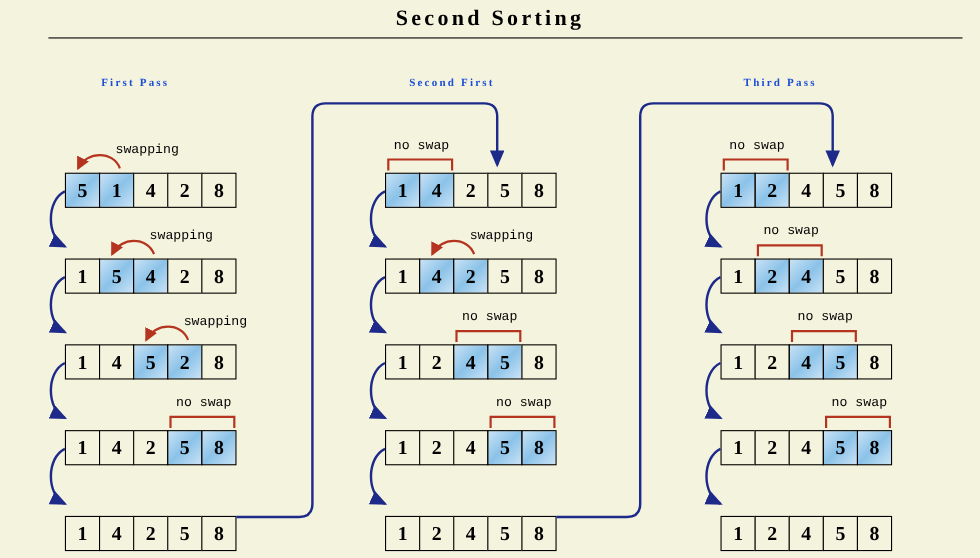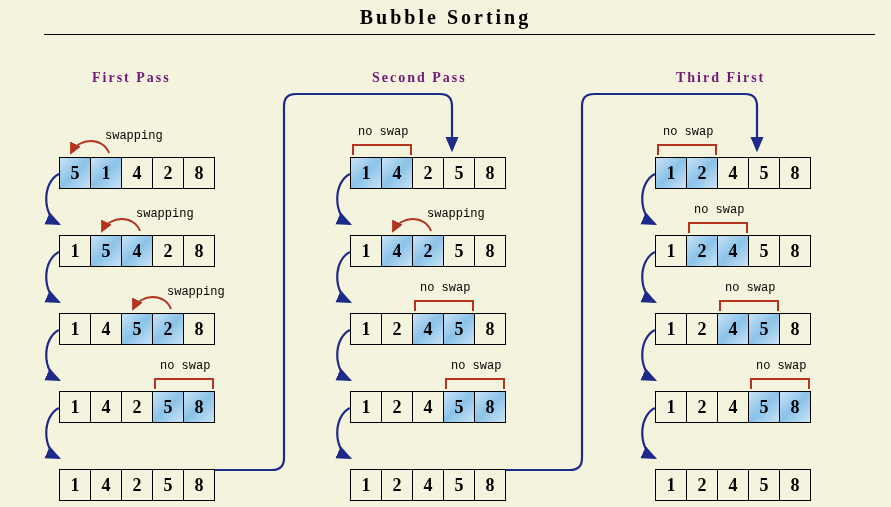--- a/index.html
+++ b/index.html
@@ -1,41 +1,41 @@
 <!DOCTYPE html>
 <html><head>
 <meta charset="utf-8">
 <style>
   html,body{margin:0;padding:0;background:#f4f3dd;font-family:Georgia,"Times New Roman",serif;}
   .page{width:891px;height:507px;position:relative;background:#f4f3dd;}
   .title{position:absolute;left:0;right:0;top:6px;text-align:center;font-weight:bold;font-size:20px;letter-spacing:3px;color:#000;}
   .hr{position:absolute;left:44px;right:16px;top:34px;height:0;border-top:1px solid #000;}
-  .pass-label{position:absolute;font-weight:bold;font-size:14px;color:#701a75;letter-spacing:2px;font-family:Liberation Serif, serif;}
+  .pass-label{position:absolute;font-weight:bold;font-size:10px;color:#1d4ed8;letter-spacing:2px;font-family:Liberation Serif, serif;}
   .col{position:absolute;top:125px;}
   .col1{left:44px;} .col2{left:335px;} .col3{left:640px;}
   .row{position:relative;height:64px;margin-bottom:14px;}
   .arr{display:flex;margin-left:15px;}
   .cell{width:32px;height:32px;border:1px solid #000;box-sizing:border-box;font-size:18px;font-weight:bold;color:#000;display:flex;align-items:center;justify-content:center;background:#f4f3dd;margin-right:-1px;}
   .cell.hi{background:linear-gradient(135deg,#c9e3f6 0%,#8bc2e8 50%,#c9e3f6 100%);}
   .ann{position:absolute;font-family:Liberation Mono, monospace;font-size:12px;color:#000;white-space:nowrap;}
   .swap-arrow{position:absolute;pointer-events:none;}
   .bracket{position:absolute;pointer-events:none;}
   .flow-svg{position:absolute;left:0;top:0;pointer-events:none;}
   .arrowhead{fill:#1e2a8a;}
 </style>
 </head>
 <body>
 
 <div class="page">
-  <div class="title">Bubble  Sorting</div>
+  <div class="title">Second  Sorting</div>
   <div class="hr"></div>
 
   <div class="pass-label" style="left:92px;top:70px;">First  Pass</div>
-  <div class="pass-label" style="left:372px;top:70px;">Second  Pass</div>
-  <div class="pass-label" style="left:676px;top:70px;">Third  First</div>
+  <div class="pass-label" style="left:372px;top:70px;">Second  First</div>
+  <div class="pass-label" style="left:676px;top:70px;">Third  Pass</div>
 
   <div class="col col1" id="col0">
       <div class="row">
         <svg class="swap-arrow" width="70" height="26" style="left: 17px; top: 8px;">
           <defs>
             <marker id="sAh00" markerWidth="7" markerHeight="7" refX="5" refY="3" orient="auto">
               <path d="M0,0 L6,3 L0,6 Z" fill="#b53420"></path>
             </marker>
           </defs>
           <path d="M48,20 C42,4 18,4 10,20" stroke="#b53420" stroke-width="2" fill="none" marker-end="url(#sAh00)"></path>

